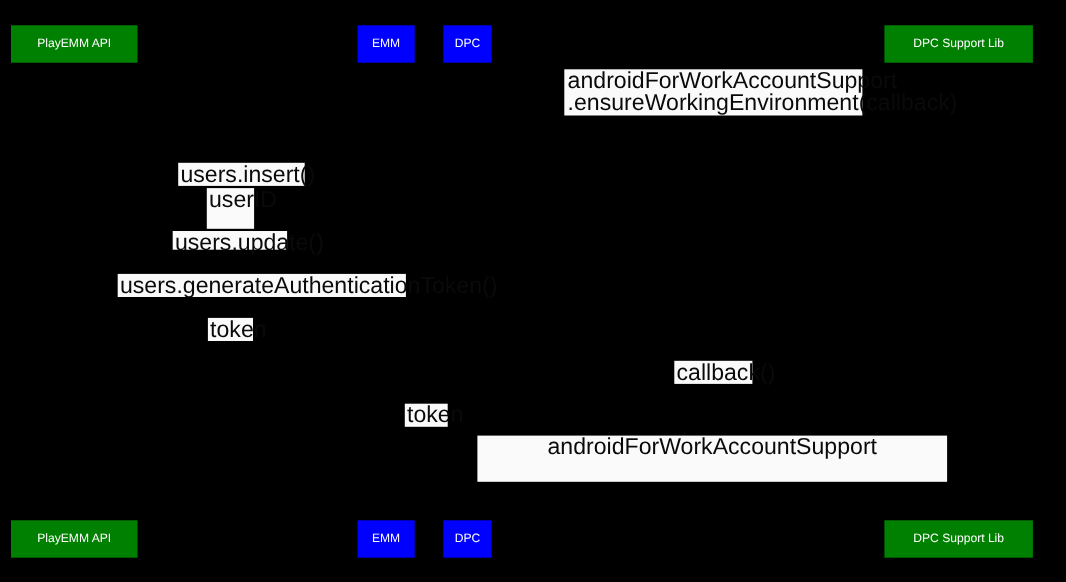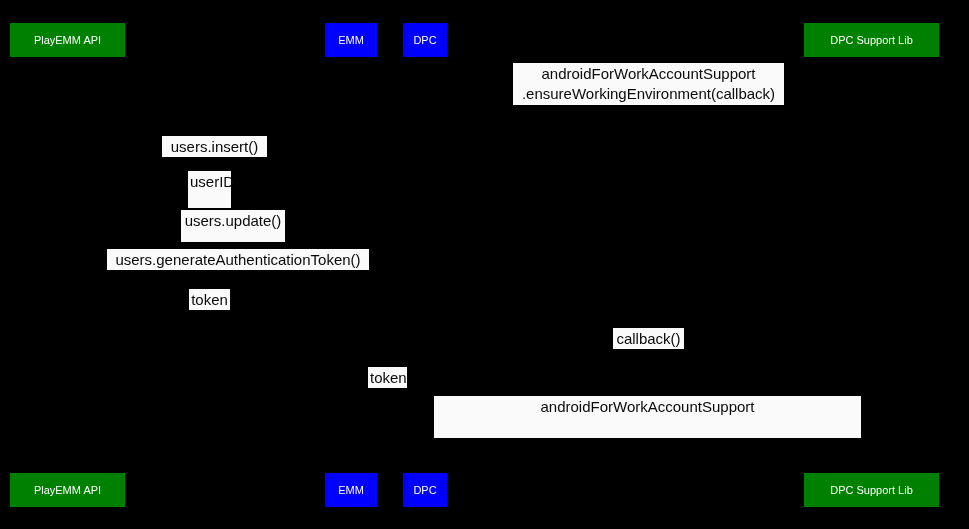--- a/index.html
+++ b/index.html
@@ -24,21 +24,21 @@
     font-size: 11px;
     line-height: 1;
     white-space: nowrap;
     box-sizing: border-box;
     padding: 0 10px;
   }
   .msg-label {
     position: absolute;
     background: #fafafa;
     color: #0a0a0a;
-    font-size: 15px;
+    font-size: 21px;
     line-height: 19px;
     white-space: pre;
     text-align: center;
     box-sizing: border-box;
     padding: 1px 2px;
   }
   .msg-label.multiline {
     line-height: 20px;
     padding: 1px 3px;
   }
@@ -54,22 +54,22 @@
       <div class="participant" style="left: 804px; top: 23px; width: 135px; height: 34px; background: rgb(0, 128, 0);">DPC Support Lib</div>
     </div>
   <div id="participants-bottom-layer">
       <div class="participant" style="left: 10px; top: 473px; width: 115px; height: 34px; background: rgb(0, 128, 0);">PlayEMM API</div>
       <div class="participant" style="left: 325px; top: 473px; width: 52px; height: 34px; background: rgb(0, 0, 255);">EMM</div>
       <div class="participant" style="left: 403px; top: 473px; width: 44px; height: 34px; background: rgb(0, 0, 255);">DPC</div>
       <div class="participant" style="left: 804px; top: 473px; width: 135px; height: 34px; background: rgb(0, 128, 0);">DPC Support Lib</div>
     </div>
   <div id="messages-layer">
       <div class="msg-label multiline" style="left: 513px; top: 63px; width: 271px; height: 42px;"><div>androidForWorkAccountSupport</div><div>.ensureWorkingEnvironment(callback)</div></div>
-      <div class="msg-label" style="left: 162px; top: 136px; width: 105px; height: 21px;"><div>users.insert()</div></div>
+      <div class="msg-label" style="left: 162px; top: 148px; width: 115px; height: 21px;"><div>users.insert()</div></div>
       <div class="msg-label" style="left: 188px; top: 171px; width: 43px; height: 37px;"><div>userID</div></div>
-      <div class="msg-label" style="left: 157px; top: 210px; width: 104px; height: 32px; margin-left: 24px;"><div>users.update()</div></div>
+      <div class="msg-label" style="left: 157px; top: 210px; width: 104px; height: 17px;"><div>users.update()</div></div>
       <div class="msg-label" style="left: 78px; top: 249px; width: 262px; height: 21px; margin-left: 29px;"><div>users.generateAuthenticationToken()</div></div>
       <div class="msg-label" style="left: 189px; top: 289px; width: 41px; height: 21px;"><div>token</div></div>
       <div class="msg-label" style="left: 613px; top: 328px; width: 71px; height: 21px;"><div>callback()</div></div>
       <div class="msg-label" style="left: 368px; top: 367px; width: 39px; height: 21px;"><div>token</div></div>
       <div class="msg-label multiline" style="left: 434px; top: 396px; width: 427px; height: 42px;"><div>androidForWorkAccountSupport</div></div>
     </div>
 </div>
 
 </body></html>

